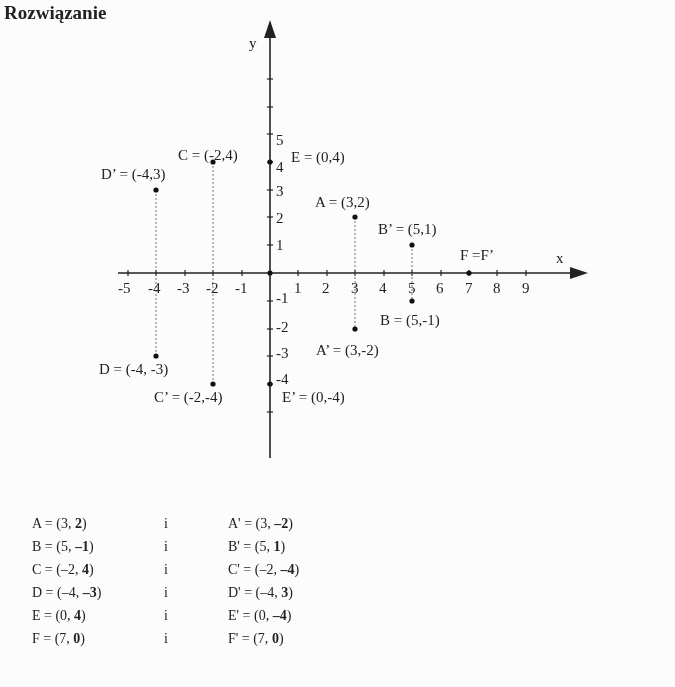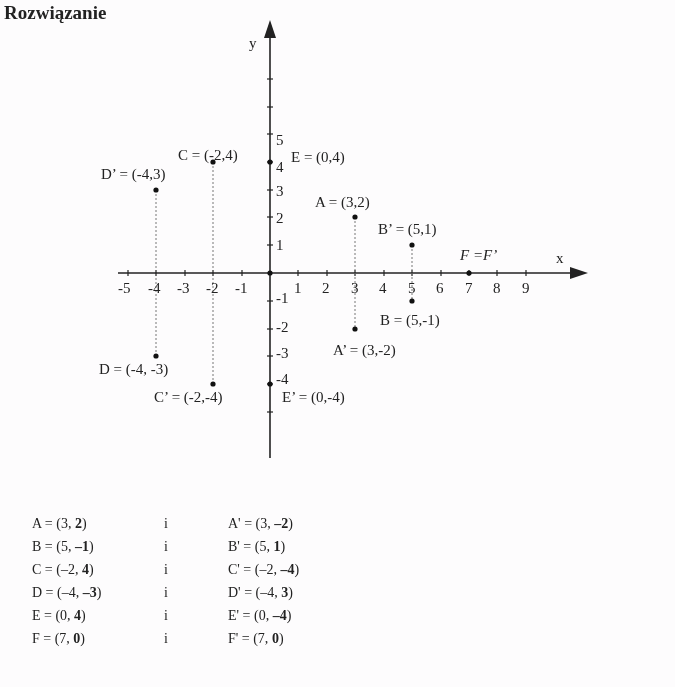--- a/index.html
+++ b/index.html
@@ -109,23 +109,23 @@
   <span class="tick" style="left:276px;top:291px;">-1</span>
   <span class="tick" style="left:276px;top:320px;">-2</span>
   <span class="tick" style="left:276px;top:346px;">-3</span>
   <span class="tick" style="left:276px;top:372px;">-4</span>
 
   <span class="lbl" style="left:178px;top:148px;">C = (-2,4)</span>
   <span class="lbl" style="left:101px;top:167px;">D’ = (-4,3)</span>
   <span class="lbl" style="left:291px;top:150px;">E = (0,4)</span>
   <span class="lbl" style="left:315px;top:195px;">A = (3,2)</span>
   <span class="lbl" style="left:378px;top:222px;">B’ = (5,1)</span>
-  <span class="lbl" style="left:460px;top:248px;font-style:italic;">F =F’</span>
+  <span class="lbl" style="left:460px;top:248px;">F =F’</span>
   <span class="lbl" style="left:380px;top:313px;">B = (5,-1)</span>
-  <span class="lbl" style="left:333px;top:343px;">A’ = (3,-2)</span>
+  <span class="lbl" style="left:316px;top:343px;">A’ = (3,-2)</span>
   <span class="lbl" style="left:99px;top:362px;">D = (-4, -3)</span>
   <span class="lbl" style="left:154px;top:390px;">C’ = (-2,-4)</span>
   <span class="lbl" style="left:282px;top:390px;">E’ = (0,-4)</span>
 </div>
 
 <div class="solution">
   <table class="pairs">
     <tbody>
         <tr>
       <td class="c1"><span>A = (3, </span><b>2</b><span>)</span></td>

